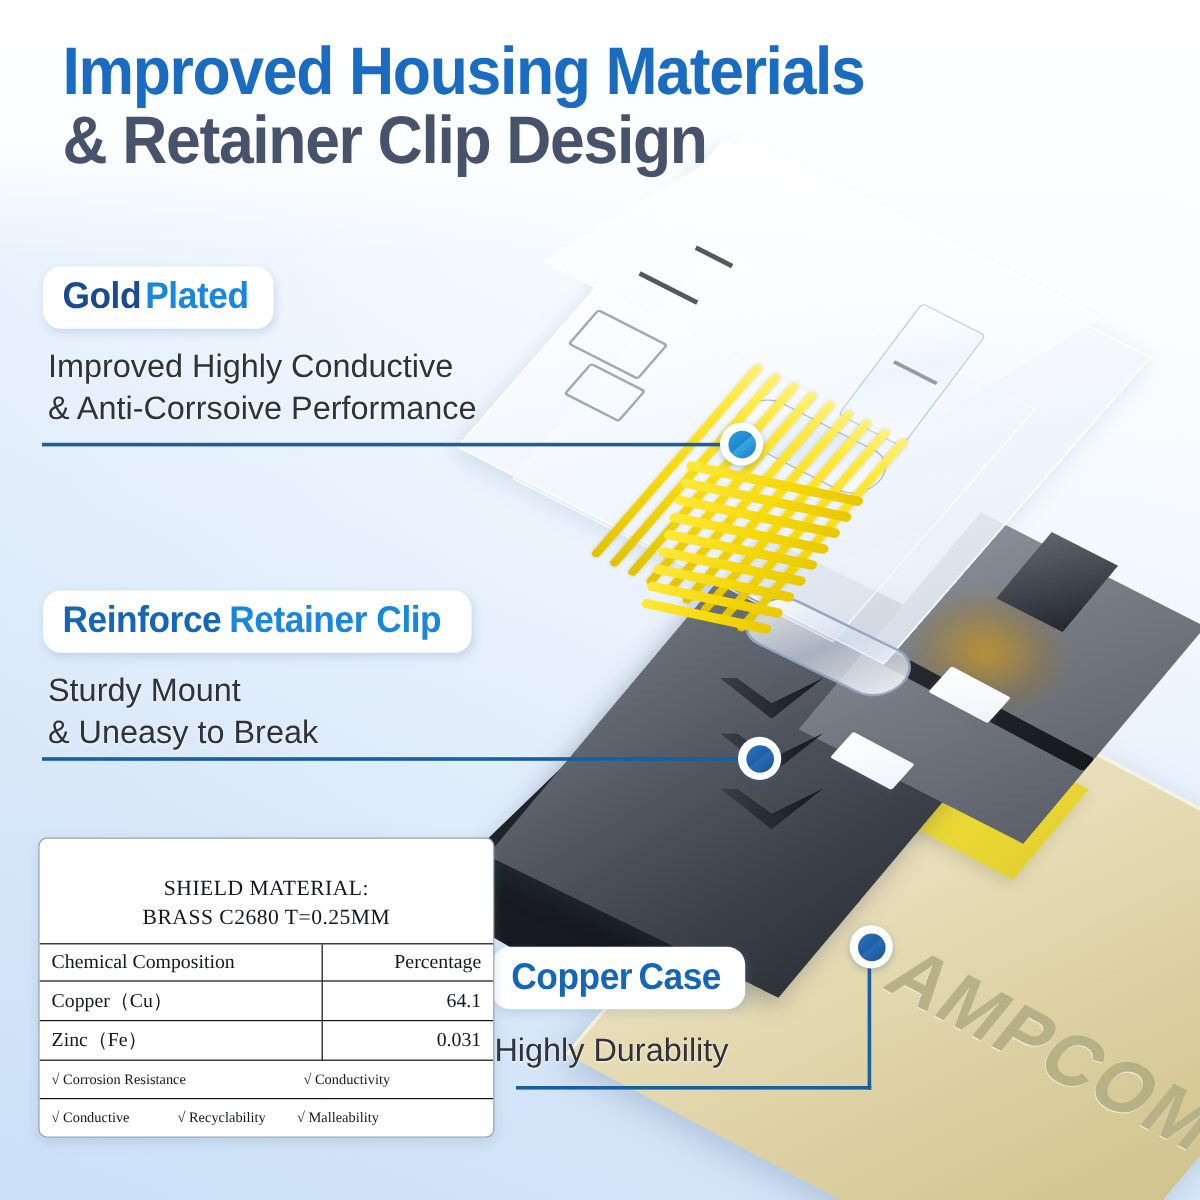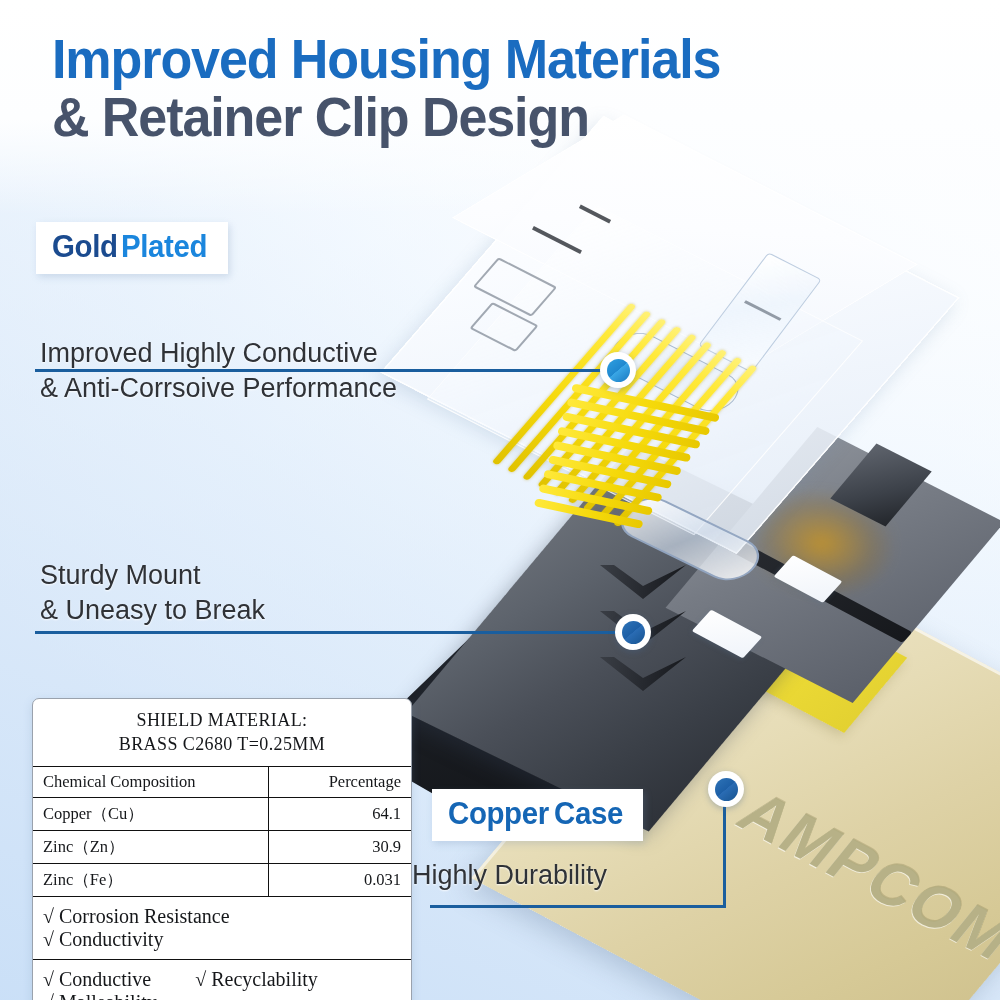--- a/index.html
+++ b/index.html
@@ -210,20 +210,21 @@
   .c1{top:0;}
   .c2{top:46px;}
   .c3{top:92px;}
 
   
   .badge{
     position:absolute;background:#ffffff;
     padding:7px 16px 9px 16px;
     box-shadow:2px 3px 7px rgba(110,140,175,.24);
     white-space:nowrap;
+    border-radius:15px;
   }
   .badge span{
     font-family:"Liberation Sans",sans-serif;
     font-weight:bold;font-size:31px;letter-spacing:-.4px;
     transform:scaleX(.95);display:inline-block;transform-origin:left center;
   }
   .b-dark{color:#1b4b8f;}
   .b-blue{color:#1b86dd;}
   .b-mid{color:#1566b5;}
 
@@ -253,30 +254,30 @@
   
   .spec{
     position:absolute;left:32px;top:698px;width:378px;
     background:#ffffff;border:1.5px solid #9aa2ad;border-radius:7px;
     box-shadow:0 3px 10px rgba(105,135,170,.22);
     font-family:"Liberation Serif",serif;color:#15171a;
     overflow:hidden;
   }
   .spec-title{
     text-align:center;padding:9px 6px 10px 6px;font-size:18px;line-height:24px;
-    border-bottom:1.5px solid #111;letter-spacing:.4px;
+    border-bottom:1.5px solid #111;letter-spacing:.4px;margin-top:20px;
   }
   .spec table{width:100%;border-collapse:collapse;}
   .spec td{
     border-bottom:1.2px solid #111;padding:5px 10px;font-size:16.5px;
   }
   .spec tr:last-child td{border-bottom:none;}
   .c-left{text-align:left;border-right:1.2px solid #111;}
   .c-right{text-align:right;width:122px;}
-  .chk-row td{padding:8px 10px;font-size:20px;border-right:none;}
+  .chk-row td{padding:8px 10px;font-size:12px;border-right:none;}
   .chk{display:inline-block;}
   .chk-cell{white-space:nowrap;}
 </style>
 </head>
 <body>
 
 <div id="stage">
 
   <div class="bg-base"></div>
   <div class="bg-tint"></div>
@@ -342,35 +343,38 @@
 
   <div class="chev-wrap">
     <div class="chev c1"></div>
     <div class="chev c2"></div>
     <div class="chev c3"></div>
   </div>
 
   <div class="badge" style="left:36px;top:222px;">
     <span class="b-dark">Gold </span><span class="b-blue">Plated</span>
   </div>
-  <div class="sub" style="left:40px;top:288px;margin-top:48px;">Improved Highly Conductive
+  <div class="sub" style="left:40px;top:288px;">Improved Highly Conductive
 &amp; Anti-Corrsoive Performance</div>
   <div class="lead-h" style="left:35px;top:369px;width:585px;"></div>
   <div class="dot dot-bright" style="left:600px;top:352px;">
       <i></i>
     </div>
 
+  <div class="badge" style="left:36px;top:492px;">
+    <span class="b-mid">Reinforce </span><span class="b-blue">Retainer Clip</span>
+  </div>
   <div class="sub" style="left:40px;top:558px;">Sturdy Mount
 &amp; Uneasy to Break</div>
   <div class="lead-h" style="left:35px;top:631px;width:600px;"></div>
   <div class="dot dot-dark" style="left:615px;top:614px;">
       <i></i>
     </div>
 
-  <div class="badge" style="left:432px;top:789px;">
+  <div class="badge" style="left:410px;top:789px;">
     <span class="b-mid">Copper </span><span class="b-mid">Case</span>
   </div>
   <div class="sub" style="left:412px;top:858px;">Highly Durability</div>
   <div class="lead-h" style="left:430px;top:905px;width:296px;"></div>
   <div class="lead-v" style="left:723px;top:805px;height:103px;"></div>
   <div class="dot dot-dark" style="left:708px;top:771px;">
       <i></i>
     </div>
 
   <div class="spec">
@@ -380,24 +384,20 @@
     </div>
     <table>
       <tbody>
           <tr>
         <td class="c-left">Chemical  Composition</td>
         <td class="c-right">Percentage</td>
       </tr>
       <tr>
         <td class="c-left">Copper（Cu）</td>
         <td class="c-right">64.1</td>
-      </tr>
-      <tr>
-        <td class="c-left">Zinc（Zn）</td>
-        <td class="c-right">30.9</td>
       </tr>
       <tr>
         <td class="c-left">Zinc（Fe）</td>
         <td class="c-right">0.031</td>
       </tr>
       <tr class="chk-row">
         <td colspan="2">
           <span class="chk-cell"><span class="chk">√</span>&nbsp;<span>Corrosion  Resistance</span></span>
           <span style="display:inline-block;width:92px;"></span>
           <span class="chk-cell"><span class="chk">√</span>&nbsp;<span>Conductivity</span></span>

